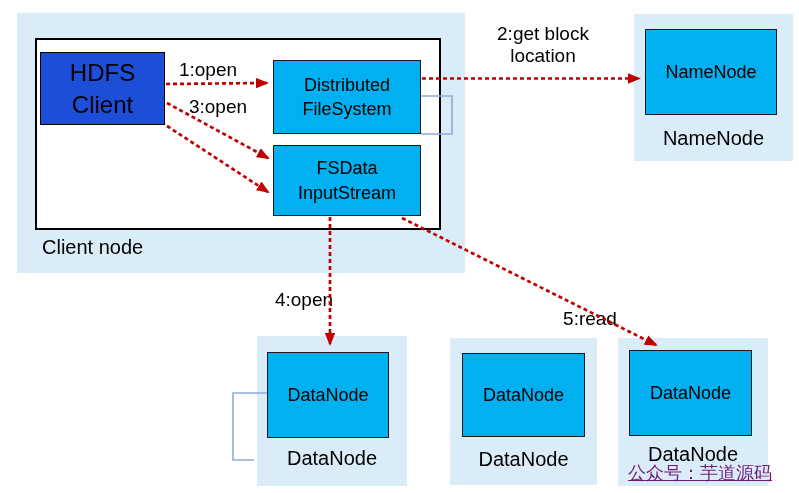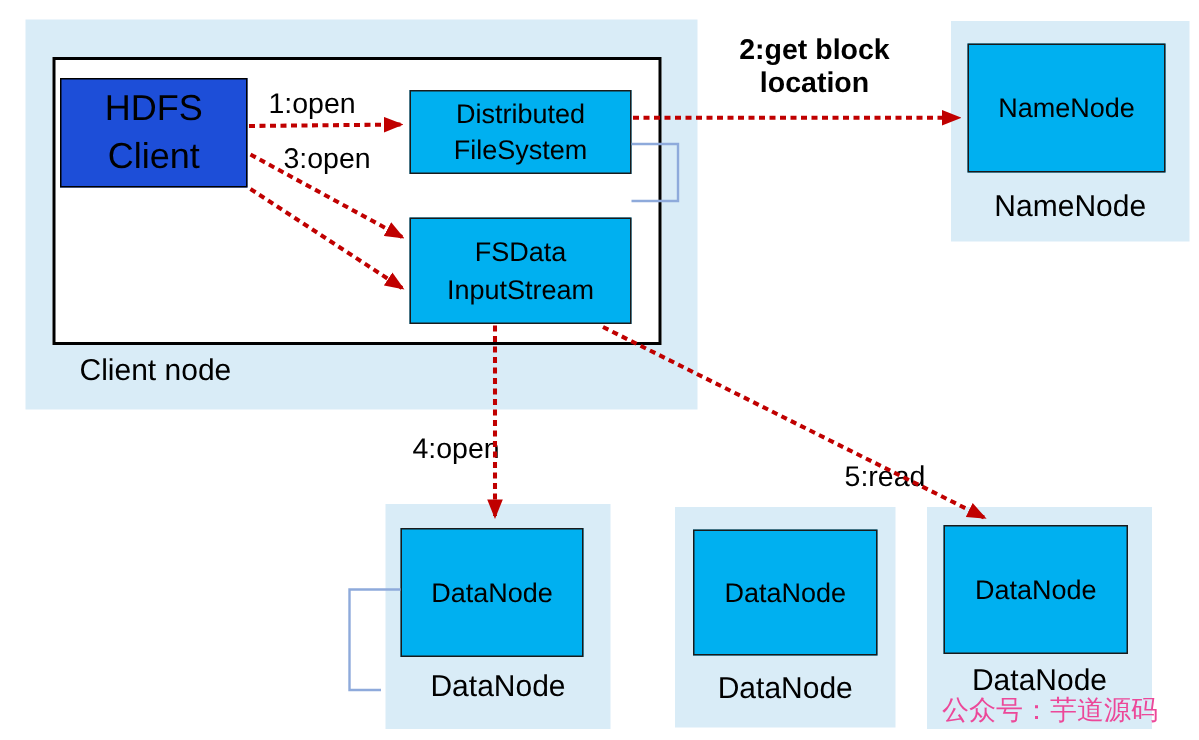--- a/index.html
+++ b/index.html
@@ -55,22 +55,23 @@
   .edge-label {
     position: absolute;
     font-size: 19px;
     text-align: center;
     white-space: pre-line;
     line-height: 1.15;
   }
   .watermark {
     position: absolute;
     font-size: 18px;
-    color: #ec4899;
+    color: #701a75;
     white-space: nowrap;
+    text-decoration: underline;
   }
   svg.overlay {
     position: absolute;
     left: 0; top: 0;
     width: 799px; height: 493px;
     pointer-events: none;
   }
   .arrow {
     stroke: #c00000;
     stroke-width: 2.7;
@@ -92,47 +93,47 @@
   <div class="container" style="left:634px; top:14px; width:159px; height:147px;"></div>
   <div class="container" style="left:257px; top:336px; width:150px; height:150px;"></div>
   <div class="container" style="left:450px; top:338px; width:147px; height:147px;"></div>
   <div class="container" style="left:618px; top:338px; width:150px; height:148px;"></div>
 
   <div class="white-box" style="left:35px; top:38px; width:406px; height:192px;"></div>
 
   <div class="client-box" style="left:40px; top:52px; width:125px; height:73px;">HDFS
 Client</div>
 
-  <div class="node-box" style="left:273px; top:60px; width:148px; height:56px;">Distributed
+  <div class="node-box" style="left:273px; top:60px; width:148px; height:74px;">Distributed
 FileSystem</div>
 
   <div class="node-box" style="left:273px; top:145px; width:148px; height:71px;">FSData
 InputStream</div>
 
   <div class="node-box" style="left:645px; top:29px; width:132px; height:86px;">NameNode</div>
 
   <div class="node-box" style="left:267px; top:352px; width:122px; height:86px;">DataNode</div>
 
   <div class="node-box" style="left:462px; top:353px; width:123px; height:84px;">DataNode</div>
 
   <div class="node-box" style="left:629px; top:350px; width:123px; height:86px;">DataNode</div>
 
-  <div class="caption" style="left:53px; top:236px;">Client node</div>
+  <div class="caption" style="left:42px; top:236px;">Client node</div>
 
   <div class="caption centered" style="left:634px; top:127px; width:159px;">NameNode</div>
 
   <div class="caption centered" style="left:257px; top:447px; width:150px;">DataNode</div>
 
   <div class="caption centered" style="left:450px; top:448px; width:147px;">DataNode</div>
 
   <div class="caption centered" style="left:618px; top:443px; width:150px;">DataNode</div>
 
   <div class="edge-label" style="left:172px; top:59px; width:72px;">1:open</div>
 
-  <div class="edge-label" style="left:478px; top:23px; width:130px;font-weight:bold;">2:get block
+  <div class="edge-label" style="left:478px; top:23px; width:130px;">2:get block
 location</div>
 
   <div class="edge-label" style="left:182px; top:96px; width:72px;">3:open</div>
 
   <div class="edge-label" style="left:268px; top:289px; width:72px;">4:open</div>
 
   <div class="edge-label" style="left:554px; top:278px; width:72px;margin-top:30px;">5:read</div>
 
 
   <div class="watermark" style="left:628px; top:461px;">公众号：芋道源码</div>

